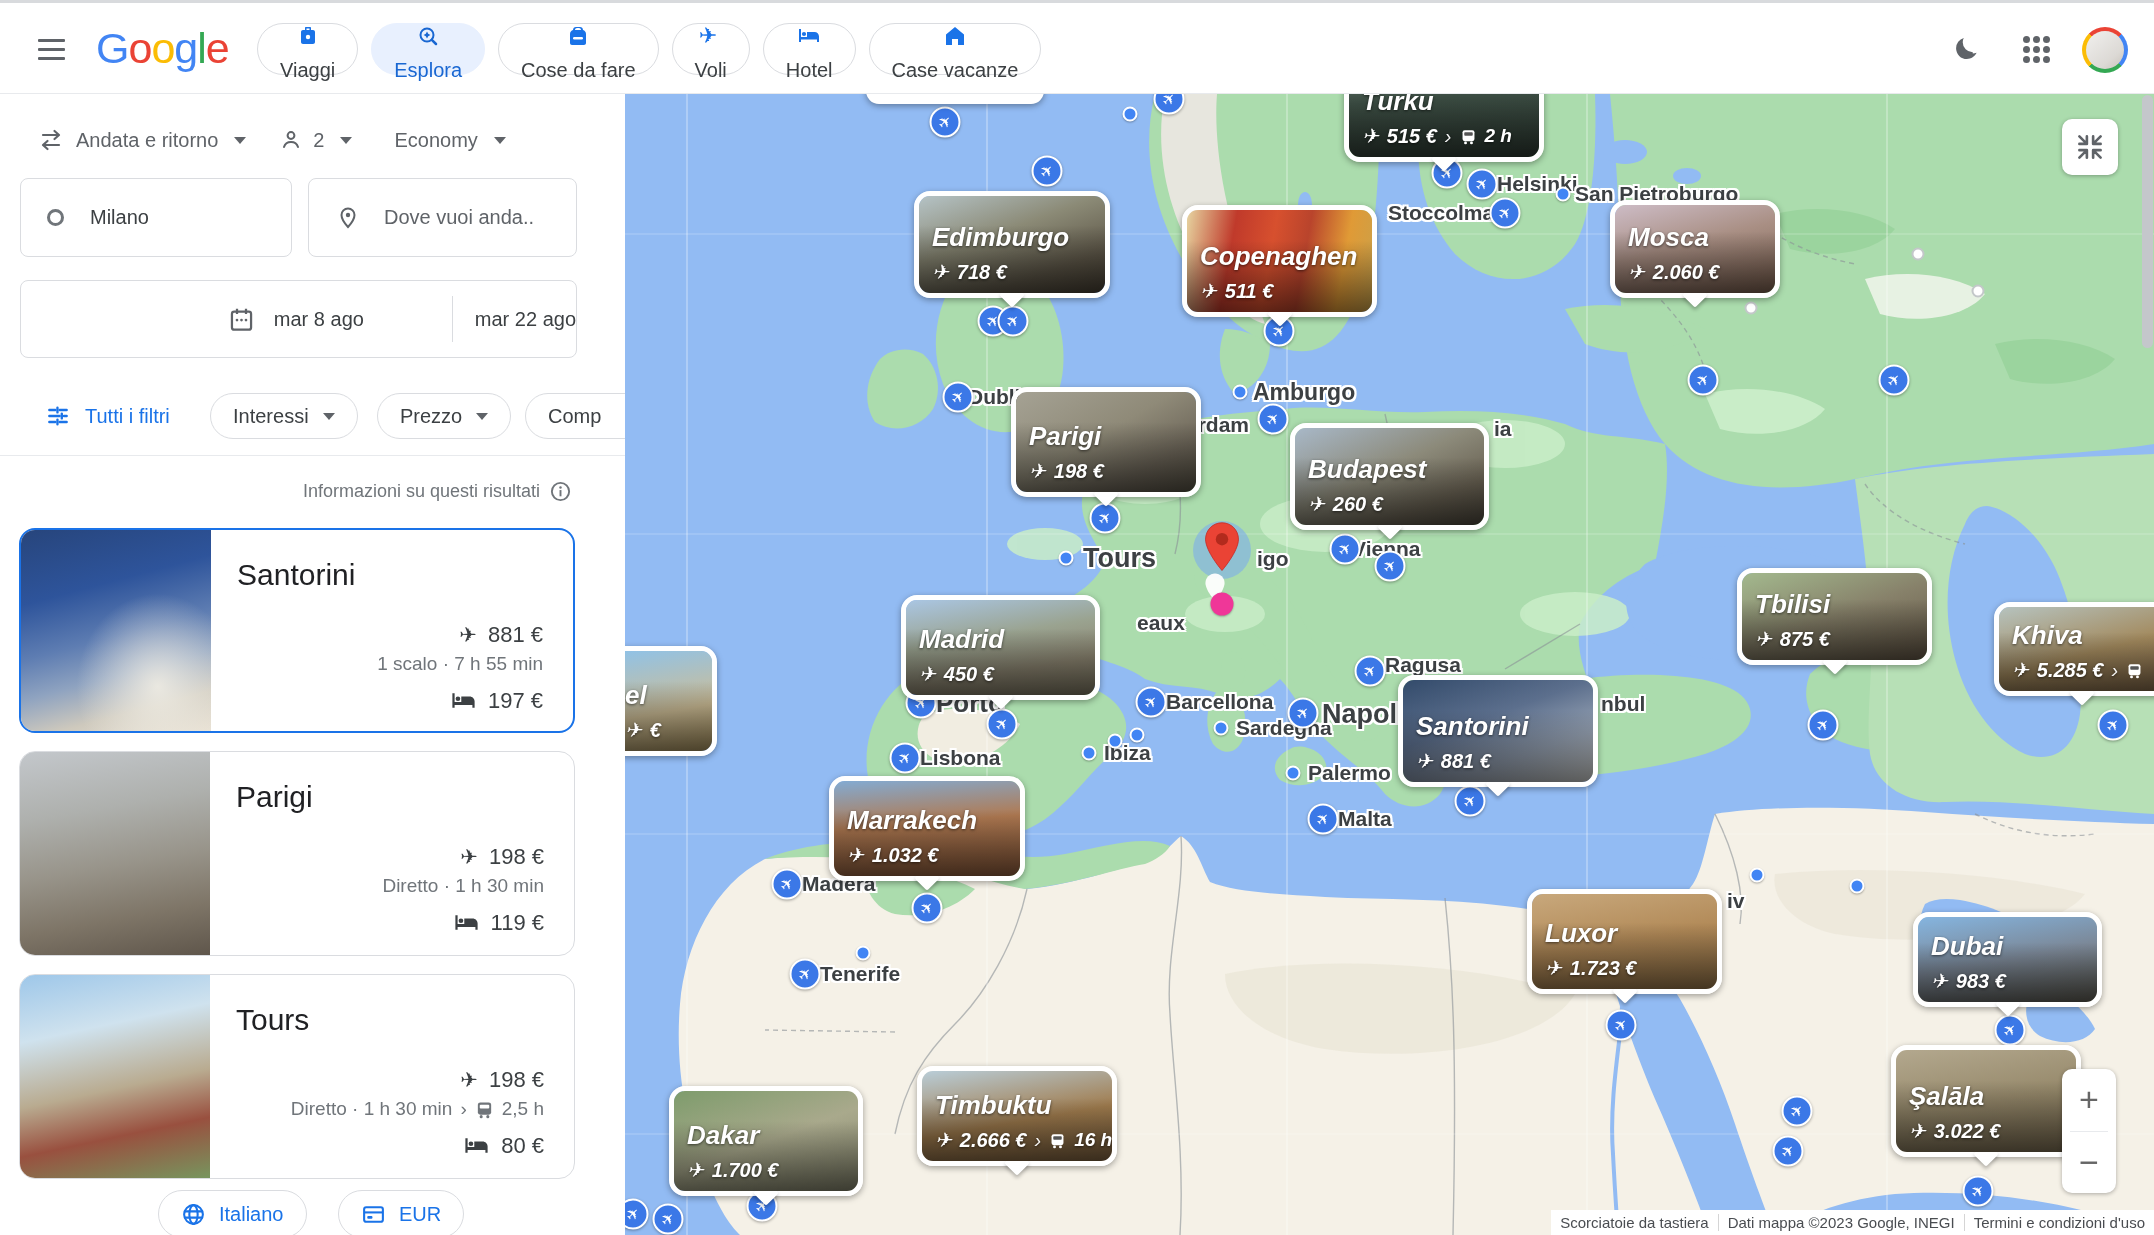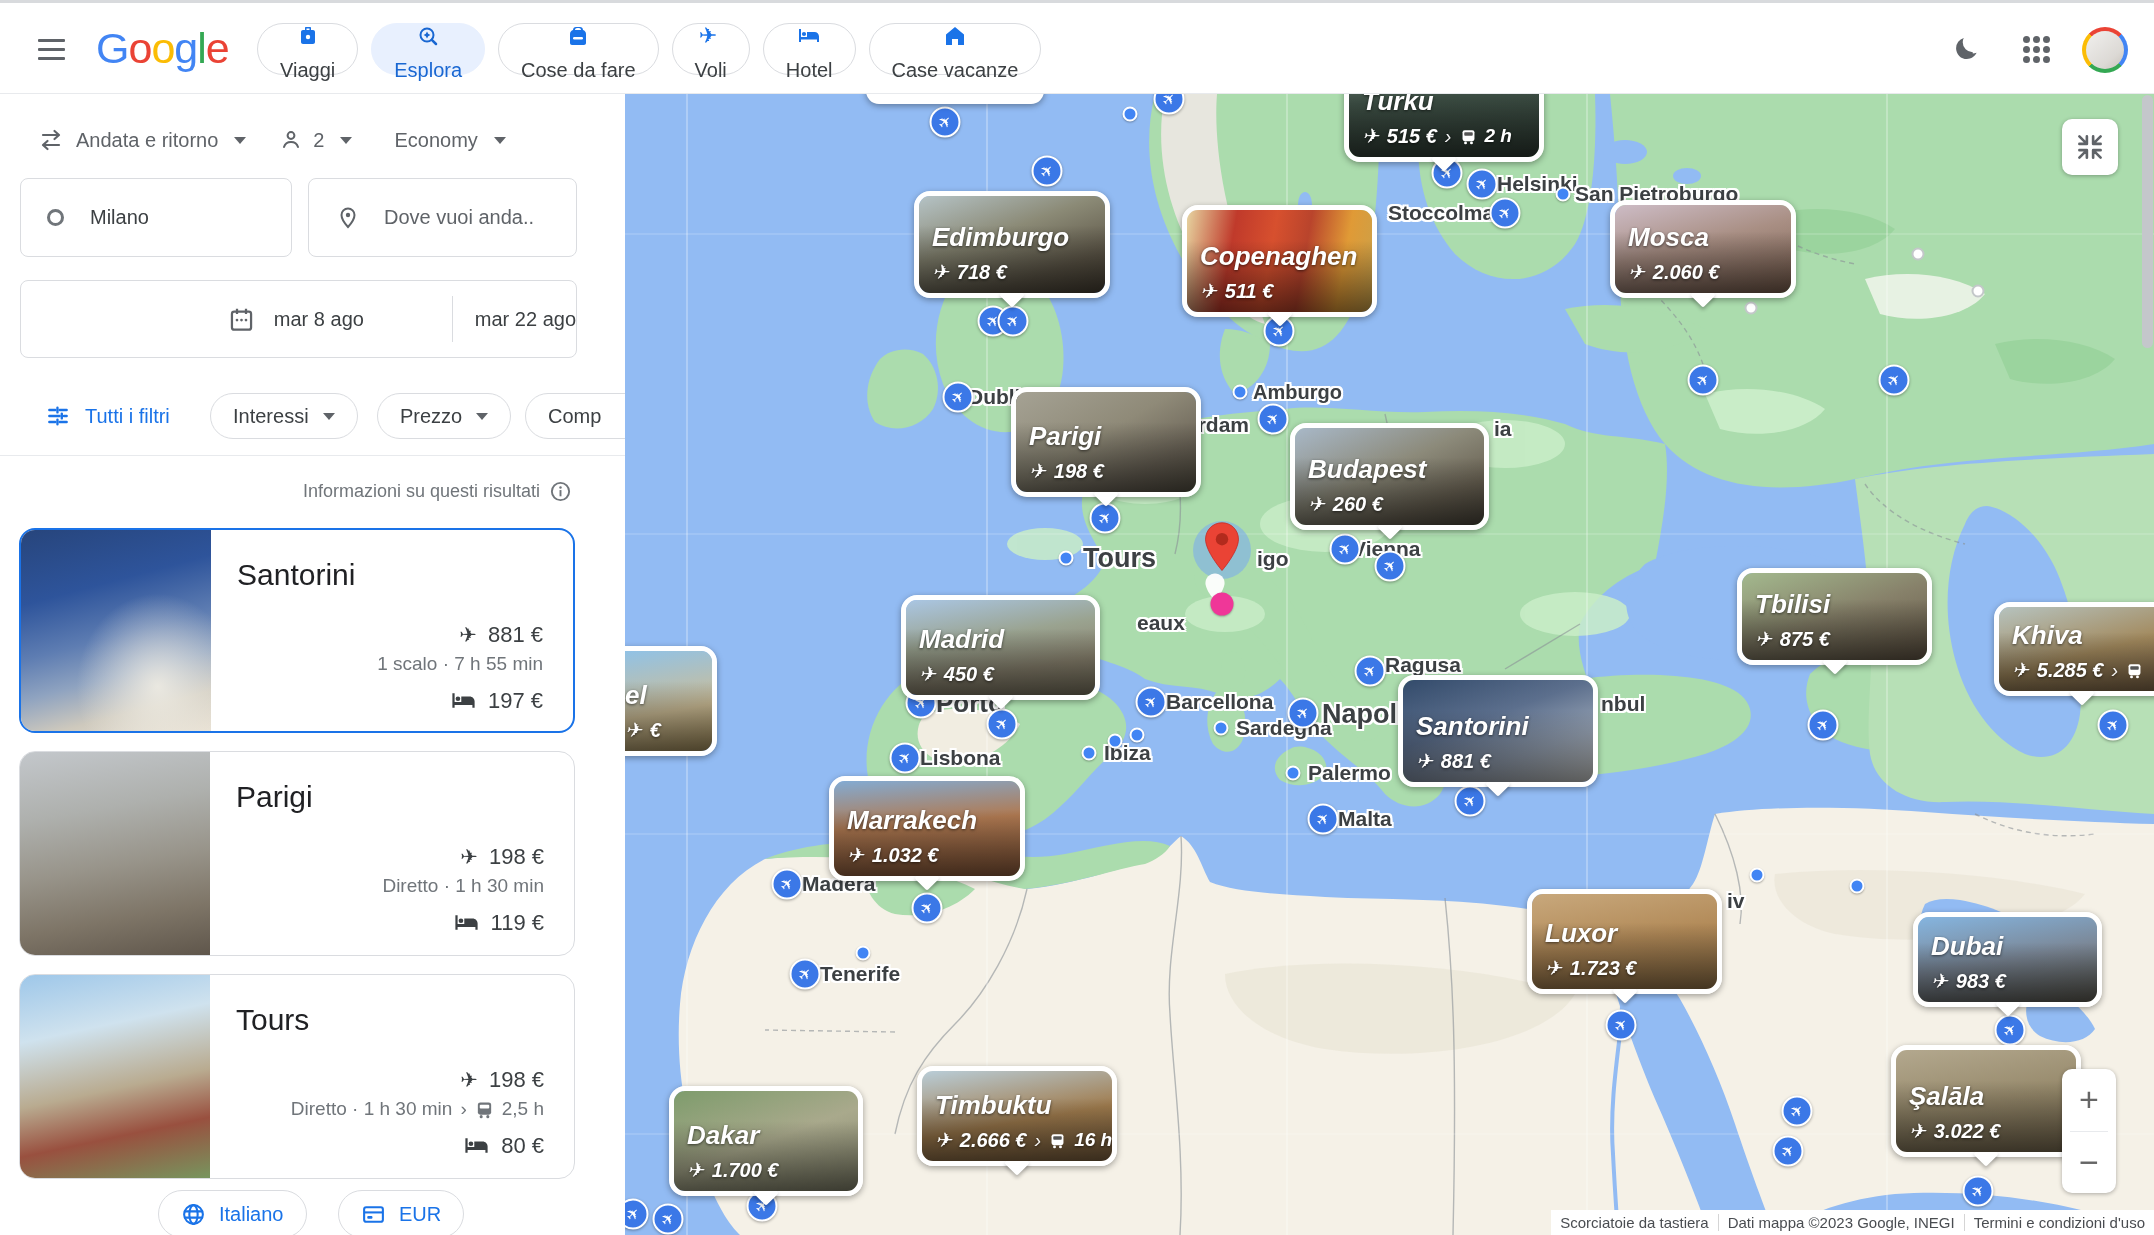--- a/index.html
+++ b/index.html
@@ -440,21 +440,21 @@
     <g stroke="rgba(255,255,255,0.45)" stroke-width="1.2">
       <path d="M62,0V1141M362,0V1141M662,0V1141M962,0V1141M1262,0V1141"></path>
       <path d="M0,140H1529M0,440H1529M0,740H1529M0,1040H1529" opacity="0.6"></path>
     </g>
   </svg>
 
   <div id="overlay" style="position:absolute;inset:0;">
       <span class="maplabel" style="left: 763px; top: 119px; font-size: 21px;">Stoccolma</span>
       <span class="maplabel" style="left: 872px; top: 90px; font-size: 21px;">Helsinki</span>
       <span class="maplabel" style="left: 950px; top: 100px; font-size: 21px;">San Pietroburgo</span>
-      <span class="maplabel" style="left: 628px; top: 298px; font-size: 20px;">Amburgo</span>
+      <span class="maplabel" style="left: 628px; top: 298px; font-size: 23px;">Amburgo</span>
       <span class="maplabel" style="left: 561px; top: 331px; font-size: 21px;">erdam</span>
       <span class="maplabel" style="left: 343px; top: 303px; font-size: 21px;">Dublino</span>
       <span class="maplabel" style="left: 869px; top: 335px; font-size: 21px;">ia</span>
       <span class="maplabel" style="left: 458px; top: 464px; font-size: 27px;">Tours</span>
       <span class="maplabel" style="left: 632px; top: 465px; font-size: 21px;">igo</span>
       <span class="maplabel" style="left: 727px; top: 455px; font-size: 21px;">Vienna</span>
       <span class="maplabel" style="left: 512px; top: 529px; font-size: 21px;">eaux</span>
       <span class="maplabel" style="left: 541px; top: 608px; font-size: 21px;">Barcellona</span>
       <span class="maplabel" style="left: 311px; top: 609px; font-size: 26px;">Porto</span>
       <span class="maplabel" style="left: 295px; top: 664px; font-size: 21px;">Lisbona</span>
@@ -634,21 +634,21 @@
       </div>
       <div class="mapcard" style="left: 557px; top: 111px; width: 195px; height: 112px;">
         <div class="mc-inner" style="background:linear-gradient(180deg,rgba(0,0,0,0) 30%,rgba(0,0,0,.55) 100%),linear-gradient(100deg,#e6d4a0 0%,#c03a2b 25%,#d7502e 45%,#b9442c 62%,#e09a36 82%,#caa14a 100%)">
           <div class="mc-name">Copenaghen</div>
           <div class="mc-price">
             <span style="font-weight:400">✈</span>
             <span>511 €</span>
           </div>
         </div>
       </div>
-      <div class="mapcard" style="left: 985px; top: 106px; width: 186px; height: 98px;">
+      <div class="mapcard" style="left: 985px; top: 106px; width: 170px; height: 98px;">
         <div class="mc-inner" style="background:linear-gradient(180deg,rgba(0,0,0,0) 30%,rgba(0,0,0,.55) 100%),linear-gradient(165deg,#cdbcc6 0%,#a98f84 45%,#7a5f4e 100%)">
           <div class="mc-name">Mosca</div>
           <div class="mc-price">
             <span style="font-weight:400">✈</span>
             <span>2.060 €</span>
           </div>
         </div>
       </div>
       <div class="mapcard" style="left: 386px; top: 293px; width: 190px; height: 110px;">
         <div class="mc-inner" style="background:linear-gradient(180deg,rgba(0,0,0,0) 30%,rgba(0,0,0,.55) 100%),linear-gradient(150deg,#a5a294 0%,#8f8a78 45%,#6e675a 75%,#555043 100%)">

